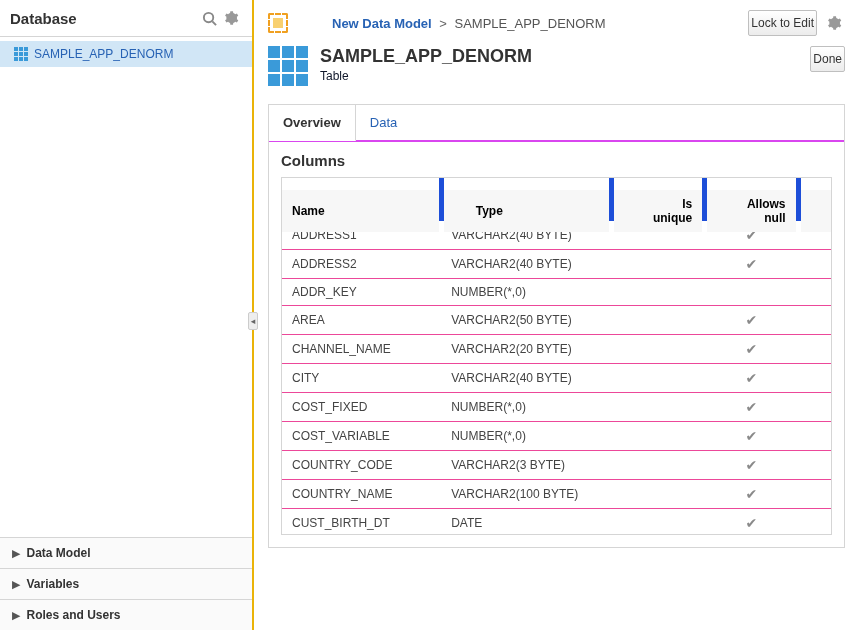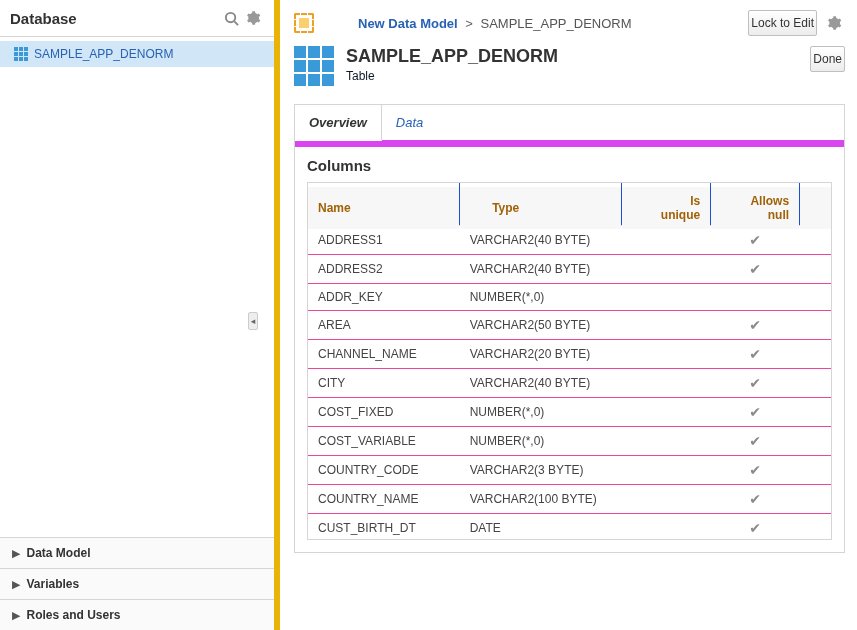--- a/index.html
+++ b/index.html
@@ -1,20 +1,20 @@
 <!DOCTYPE html>
 <html><head>
 <meta charset="utf-8">
 <style>
   * { box-sizing: border-box; margin: 0; padding: 0; }
   body { font-family: "Helvetica Neue", Arial, sans-serif; font-size: 13px; color: #333; background: #fff; width: 857px; height: 630px; overflow: hidden; }
   .app { display: flex; height: 630px; }
 
   
-  .left-panel { width: 280px; border-right: 6px solid #eab308; display: flex; flex-direction: column; background: #fff; }
+  .left-panel { width: 254px; border-right: 2px solid #eab308; display: flex; flex-direction: column; background: #fff; }
   .left-header { display: flex; align-items: center; padding: 7px 10px; border-bottom: 1px solid #d5d5d5; }
   .left-header-title { font-size: 15px; font-weight: bold; flex: 1; color: #333; }
   .icon-btn { width: 22px; height: 22px; display: flex; align-items: center; justify-content: center; color: #888; cursor: pointer; border-radius: 2px; }
   .tree { flex: 1; padding-top: 4px; overflow: auto; }
   .tree-item { display: flex; align-items: center; padding: 6px 8px 6px 14px; font-size: 12px; color: #2762b4; cursor: pointer; }
   .tree-item.selected { background: #d1e6f6; }
   .table-icon { width: 14px; height: 14px; margin-right: 6px; display: grid; grid-template-columns: repeat(3,1fr); grid-template-rows: repeat(3,1fr); gap: 1px; }
   .table-icon > div { background: #3a9ad9; }
   .table-icon.big { width: 40px; height: 40px; gap: 2px; margin-right: 12px; }
   .tree-item-text {}
@@ -38,34 +38,34 @@
   .breadcrumb .current { color: #555; }
   .lock-btn, .done-btn { border: 1px solid #bfbfbf; background: linear-gradient(#fff,#ececec); padding: 5px 2px; font-size: 12px; color: #333; cursor: pointer; border-radius: 2px; margin-left: 6px; }
 
   .title-block { display: flex; align-items: flex-start; margin-top: 10px; }
   .title-texts { flex: 1; }
   .title-main { font-size: 18px; font-weight: bold; color: #333; }
   .title-sub { font-size: 12px; color: #0f172a; margin-top: 2px; }
 
   
   .tabs-wrapper { border: 1px solid #d5d5d5; background: #fff; margin-top: 18px; display: flex; flex-direction: column; min-height: 0; flex: 0 0 auto; }
-  .tabs-header { display: flex; border-bottom: 7px solid #d946ef; font-style: italic; }
+  .tabs-header { display: flex; border-bottom: 2px solid #d946ef; }
   .tab { padding: 10px 14px; font-size: 13px; color: #2762b4; cursor: pointer; border-right: 1px solid transparent; position: relative; }
   .tab.active { color: #333; font-weight: bold; background: #fff; border-right: 1px solid #d5d5d5; margin-bottom: -1px; border-bottom: 1px solid #fff; }
   .tab.active::before { content:""; position:absolute; top:-1px; left:-1px; right:-1px; height:0; }
 
   .tab-body { padding: 10px 12px 12px; }
   .section-title { font-size: 15px; font-weight: bold; color: #333; margin-bottom: 8px; }
 
   
   .grid-wrapper { border: 1px solid #d5d5d5; }
   .grid-scroll { max-height: 356px; overflow-y: scroll; }
   table.grid { width: 100%; border-collapse: collapse; table-layout: fixed; }
-  table.grid thead th { position: sticky; top: 4px; background: #f7f7f7; border-bottom: 1px solid #d5d5d5; text-align: left; padding: 7px 10px; font-weight: bold; font-size: 12px; color: #a16207; }
-  table.grid thead th+th { border-left: 1px solid #1d4ed8; padding-left: 32px; }
+  table.grid thead th { position: sticky; top: 12px; background: #f7f7f7; border-bottom: 1px solid #d5d5d5; text-align: left; padding: 7px 10px; font-weight: bold; font-size: 12px; color: #000000; }
+  table.grid thead th+th { border-left: 5px solid #1d4ed8; padding-left: 32px; }
   table.grid thead th.c-center { text-align: right; }
   table.grid tbody td { padding: 6px 10px; font-size: 12px; color: #444; border-bottom: 1px solid #ec4899; }
   table.grid tbody td.c-center { text-align: center; }
   .check { color: #8a8a8a; font-size: 14px; }
   col.col-name{width:29%;} col.col-type{width:31%;} col.col-unique{width:17%;} col.col-null{width:17%;} col.col-extra{width:6%;}
 
   svg.gear { width:16px; height:16px; }
   svg.search { width:15px; height:15px; }
 </style>
 </head>

